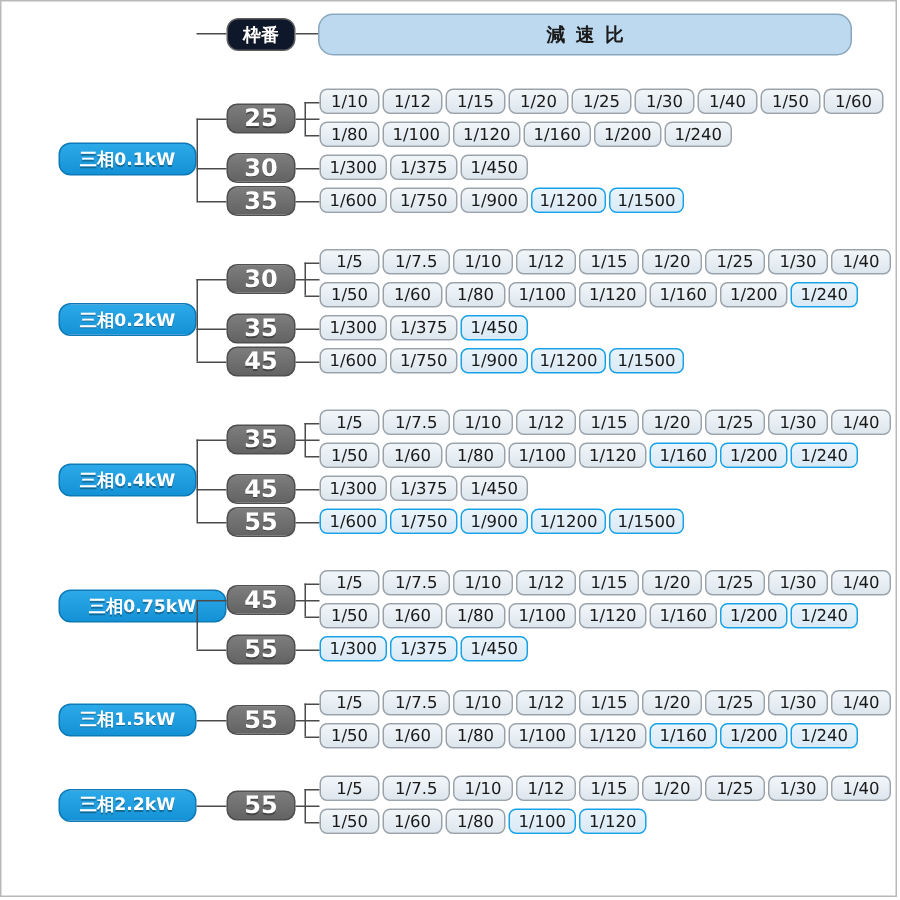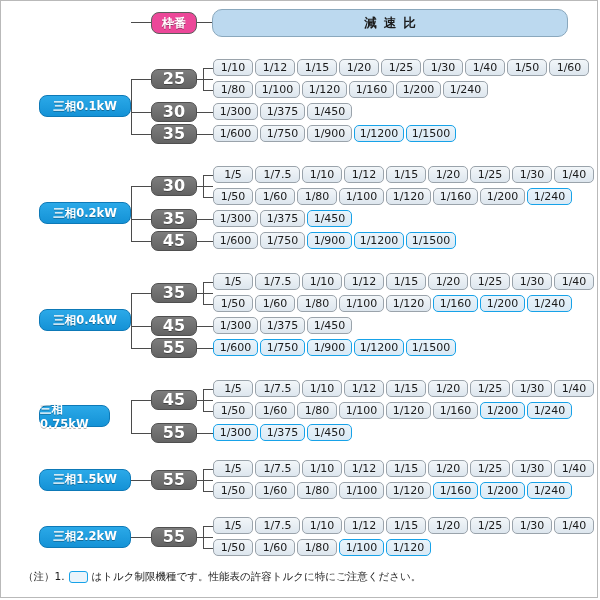--- a/index.html
+++ b/index.html
@@ -33,21 +33,21 @@
     border: 1px solid #0f78b4;
     font-weight: bold;
     font-size: 12.5px;
     display: flex;
     align-items: center;
     justify-content: center;
     letter-spacing: 0.5px;
     text-shadow: 0 1px 0 rgba(0,0,0,.25);
   }
   .pill-frame-head {
-    background: #ec4899;
+    background: #0f172a;
     color: #ffffff;
     border-radius: 8px;
     border: 1px solid #5d5d5d;
     font-weight: bold;
     font-size: 12px;
     display: flex;
     align-items: center;
     justify-content: center;
     text-shadow: 0 1px 0 rgba(0,0,0,.35);
   }
@@ -290,21 +290,21 @@
       <div class="node chip" style="left: 338px; top: 401px; width: 45px;">1/100</div>
       <div class="node chip" style="left: 385px; top: 401px; width: 45px;">1/120</div>
       <div class="node chip" style="left: 432px; top: 401px; width: 45px;">1/160</div>
       <div class="node chip hl" style="left: 479px; top: 401px; width: 45px;">1/200</div>
       <div class="node chip hl" style="left: 526px; top: 401px; width: 45px;">1/240</div>
       <div class="node pill-frame" style="left: 150px; top: 421.5px; width: 46px; height: 20px;">55</div>
       <div class="hline" style="left: 196px; top: 431.5px; width: 16px;"></div>
       <div class="node chip hl" style="left: 212px; top: 423px; width: 45px;">1/300</div>
       <div class="node chip hl" style="left: 259px; top: 423px; width: 45px;">1/375</div>
       <div class="node chip hl" style="left: 306px; top: 423px; width: 45px;">1/450</div>
-      <div class="node pill-motor" style="left: 38px; top: 404px; width: 71px; height: 22px;">三相0.75kW</div>
+      <div class="node pill-motor" style="left: 38px; top: 392px; width: 112px; height: 22px;">三相0.75kW</div>
       <div class="hline" style="left: 130px; top: 415px; width: 0px;"></div>
       <div class="vline" style="left: 130px; top: 398.5px; height: 33px;"></div>
       <div class="hline" style="left: 130px; top: 398.5px; width: 20px;"></div>
       <div class="hline" style="left: 130px; top: 431.5px; width: 20px;"></div>
       <div class="node pill-frame" style="left: 150px; top: 468.5px; width: 46px; height: 20px;">55</div>
       <div class="hline" style="left: 196px; top: 478.5px; width: 16px;"></div>
       <div class="vline" style="left: 202px; top: 467.5px; height: 22px;"></div>
       <div class="hline" style="left: 202px; top: 467.5px; width: 10px;"></div>
       <div class="hline" style="left: 202px; top: 489.5px; width: 10px;"></div>
       <div class="node chip" style="left: 212px; top: 459px; width: 40px;">1/5</div>
@@ -344,19 +344,14 @@
       <div class="node chip" style="left: 212px; top: 538px; width: 40px;">1/50</div>
       <div class="node chip" style="left: 254px; top: 538px; width: 40px;">1/60</div>
       <div class="node chip" style="left: 296px; top: 538px; width: 40px;">1/80</div>
       <div class="node chip hl" style="left: 338px; top: 538px; width: 45px;">1/100</div>
       <div class="node chip hl" style="left: 385px; top: 538px; width: 45px;">1/120</div>
       <div class="node pill-motor" style="left: 38px; top: 524.5px; width: 92px; height: 22px;">三相2.2kW</div>
       <div class="hline" style="left: 130px; top: 535.5px; width: 0px;"></div>
       <div class="hline" style="left: 130px; top: 535.5px; width: 20px;"></div>
     </div>
 
-  <div class="footnote" style="left:22px; top:569px;">
-    <span>（注）1.</span>
-    <span class="swatch"></span>
-    <span>はトルク制限機種です。性能表の許容トルクに特にご注意ください。</span>
-  </div>
 
 </div>
 
 </body></html>

